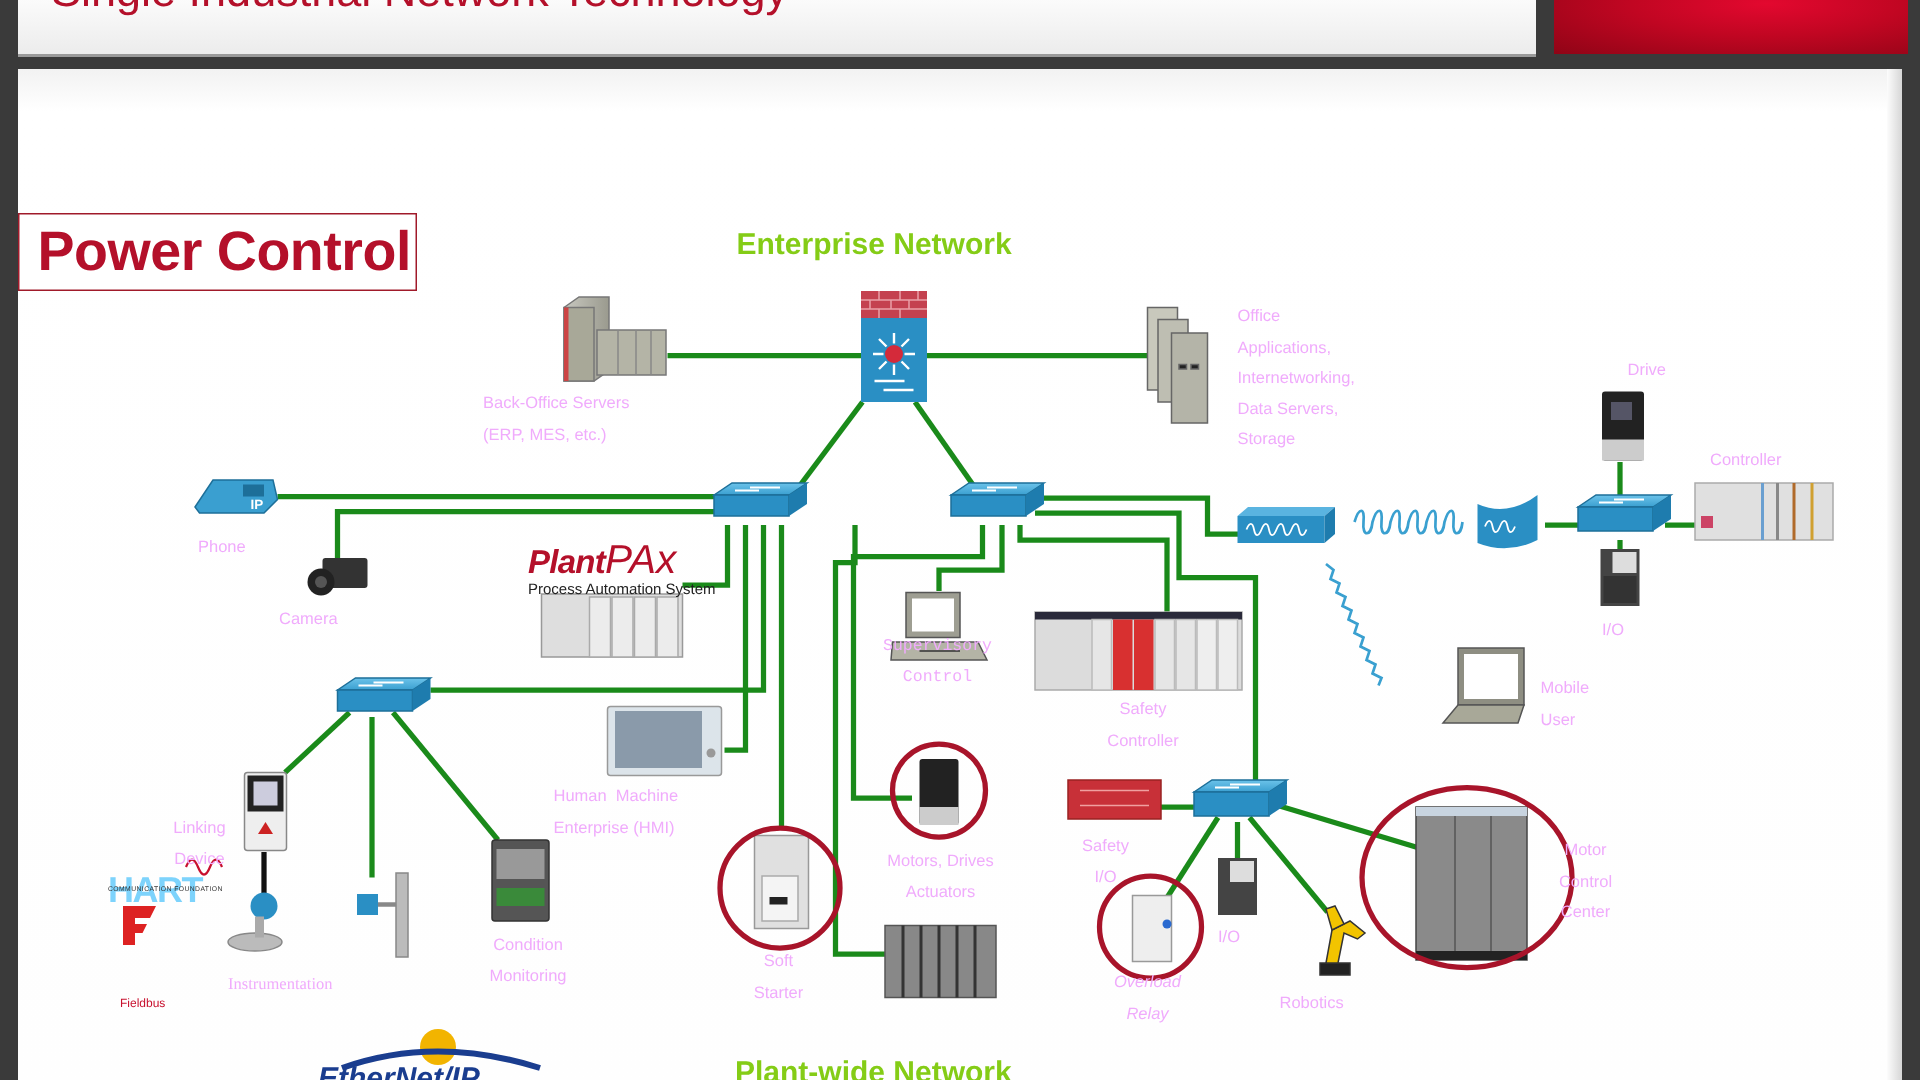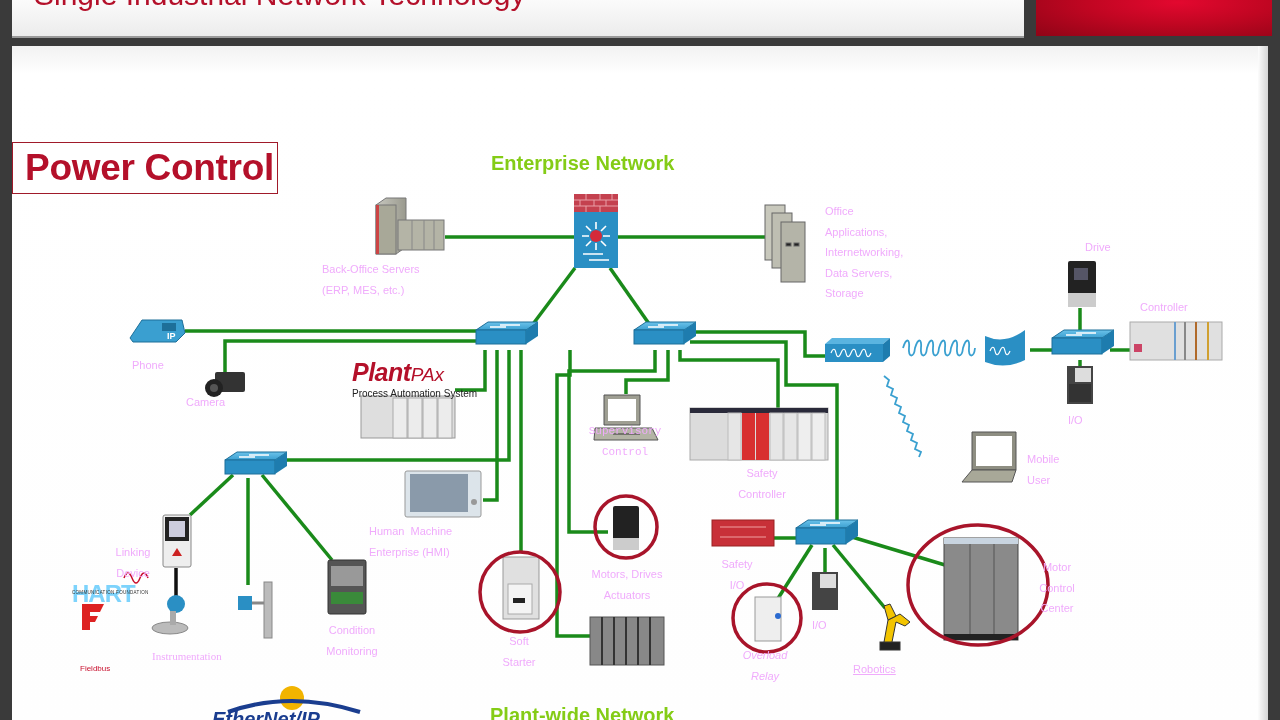--- a/index.html
+++ b/index.html
@@ -40,22 +40,22 @@
     font-size: 37px; font-weight: bold; color: #b4102a; letter-spacing: -0.3px;
     white-space: nowrap;
   }
   svg#diagram { position: absolute; left: 0; top: 0; }
   .lbl { position: absolute; font-size: 11px; color: #f0abfc; line-height: 20.5px; white-space: nowrap; }
   .lbl.center { text-align: center; }
   .heading { position: absolute; font-size: 20px; font-weight: bold; color: #84cc16; white-space: nowrap; }
   .plantpax {
     position: absolute; left: 352px; top: 358px; white-space: nowrap;
   }
-  .plantpax .p1 { font-size: 25px; font-weight: bold; font-style: italic; color: #b4102a; letter-spacing: -0.5px; }
-  .plantpax .p2 { font-size: 19px; font-style: italic; color: #b4102a; }
+  .plantpax .p1 { font-size: 22px; font-weight: bold; font-style: italic; color: #b4102a; letter-spacing: -0.5px; }
+  .plantpax .p2 { font-size: 27px; font-style: italic; color: #b4102a; }
   .plantpax .sub { position: absolute; left: 0; top: 30px; font-size: 10px; color: #222; }
   .hart { position: absolute; left: 72px; top: 580px; font-size: 24px; font-weight: 900; color: #7dd3fc; letter-spacing: -1px; }
   .hart-sub { position: absolute; left: 72px; top: 590px; font-size: 4.5px; color: #333; letter-spacing: 0.3px; }
   .fieldbus { position: absolute; left: 80px; top: 632px; font-size: 8px; color: #c8102e; margin-top: 32px; }
   .enip { position: absolute; left: 212px; top: 708px; font-size: 20px; font-weight: bold; font-style: italic; color: #1a3d8f; }
 </style>
 </head>
 <body>
 
 <div class="title-bar">
@@ -354,21 +354,21 @@
   <div>(ERP, MES, etc.)</div>
 </div>
 <div class="lbl" style="left:825px; top:201px;">
   <div>Office</div>
   <div>Applications,</div>
   <div>Internetworking,</div>
   <div>Data Servers,</div>
   <div>Storage</div>
 </div>
 <div class="lbl" style="left:132px; top:355px;">Phone</div>
-<div class="lbl" style="left:186px; top:392px;">Camera</div>
+<div class="lbl" style="left:186px; top:403px;">Camera</div>
 <div class="lbl" style="left:1061px; top:237px;margin-left:24px;">Drive</div>
 <div class="lbl" style="left:1140px; top:297px;">Controller</div>
 <div class="lbl" style="left:1068px; top:410px;">I/O</div>
 <div class="lbl" style="left:1027px; top:449px;">
   <div>Mobile</div>
   <div>User</div>
 </div>
 <div class="lbl center" style="left:574px; top:421px; width:102px;font-family:Liberation Mono, monospace;">
   <div>Supervisory</div>
   <div>Control</div>
@@ -400,21 +400,21 @@
 </div>
 <div class="lbl center" style="left:706px; top:554px; width:62px;">
   <div>Safety</div>
   <div>I/O</div>
 </div>
 <div class="lbl" style="left:812px; top:615px;">I/O</div>
 <div class="lbl center" style="left:724px; top:645px; width:82px;font-style:italic;">
   <div>Overload</div>
   <div>Relay</div>
 </div>
-<div class="lbl" style="left:853px; top:659px;text-decoration:underline;">Robotics</div>
+<div class="lbl" style="left:853px; top:659px;">Robotics</div>
 <div class="lbl center" style="left:1026px; top:557px; width:62px;">
   <div>Motor</div>
   <div>Control</div>
   <div>Center</div>
 </div>
 
 <div class="plantpax">
   <span class="p1">Plant</span><span class="p2">PAx</span>
   <div class="sub">Process Automation System</div>
 </div>

